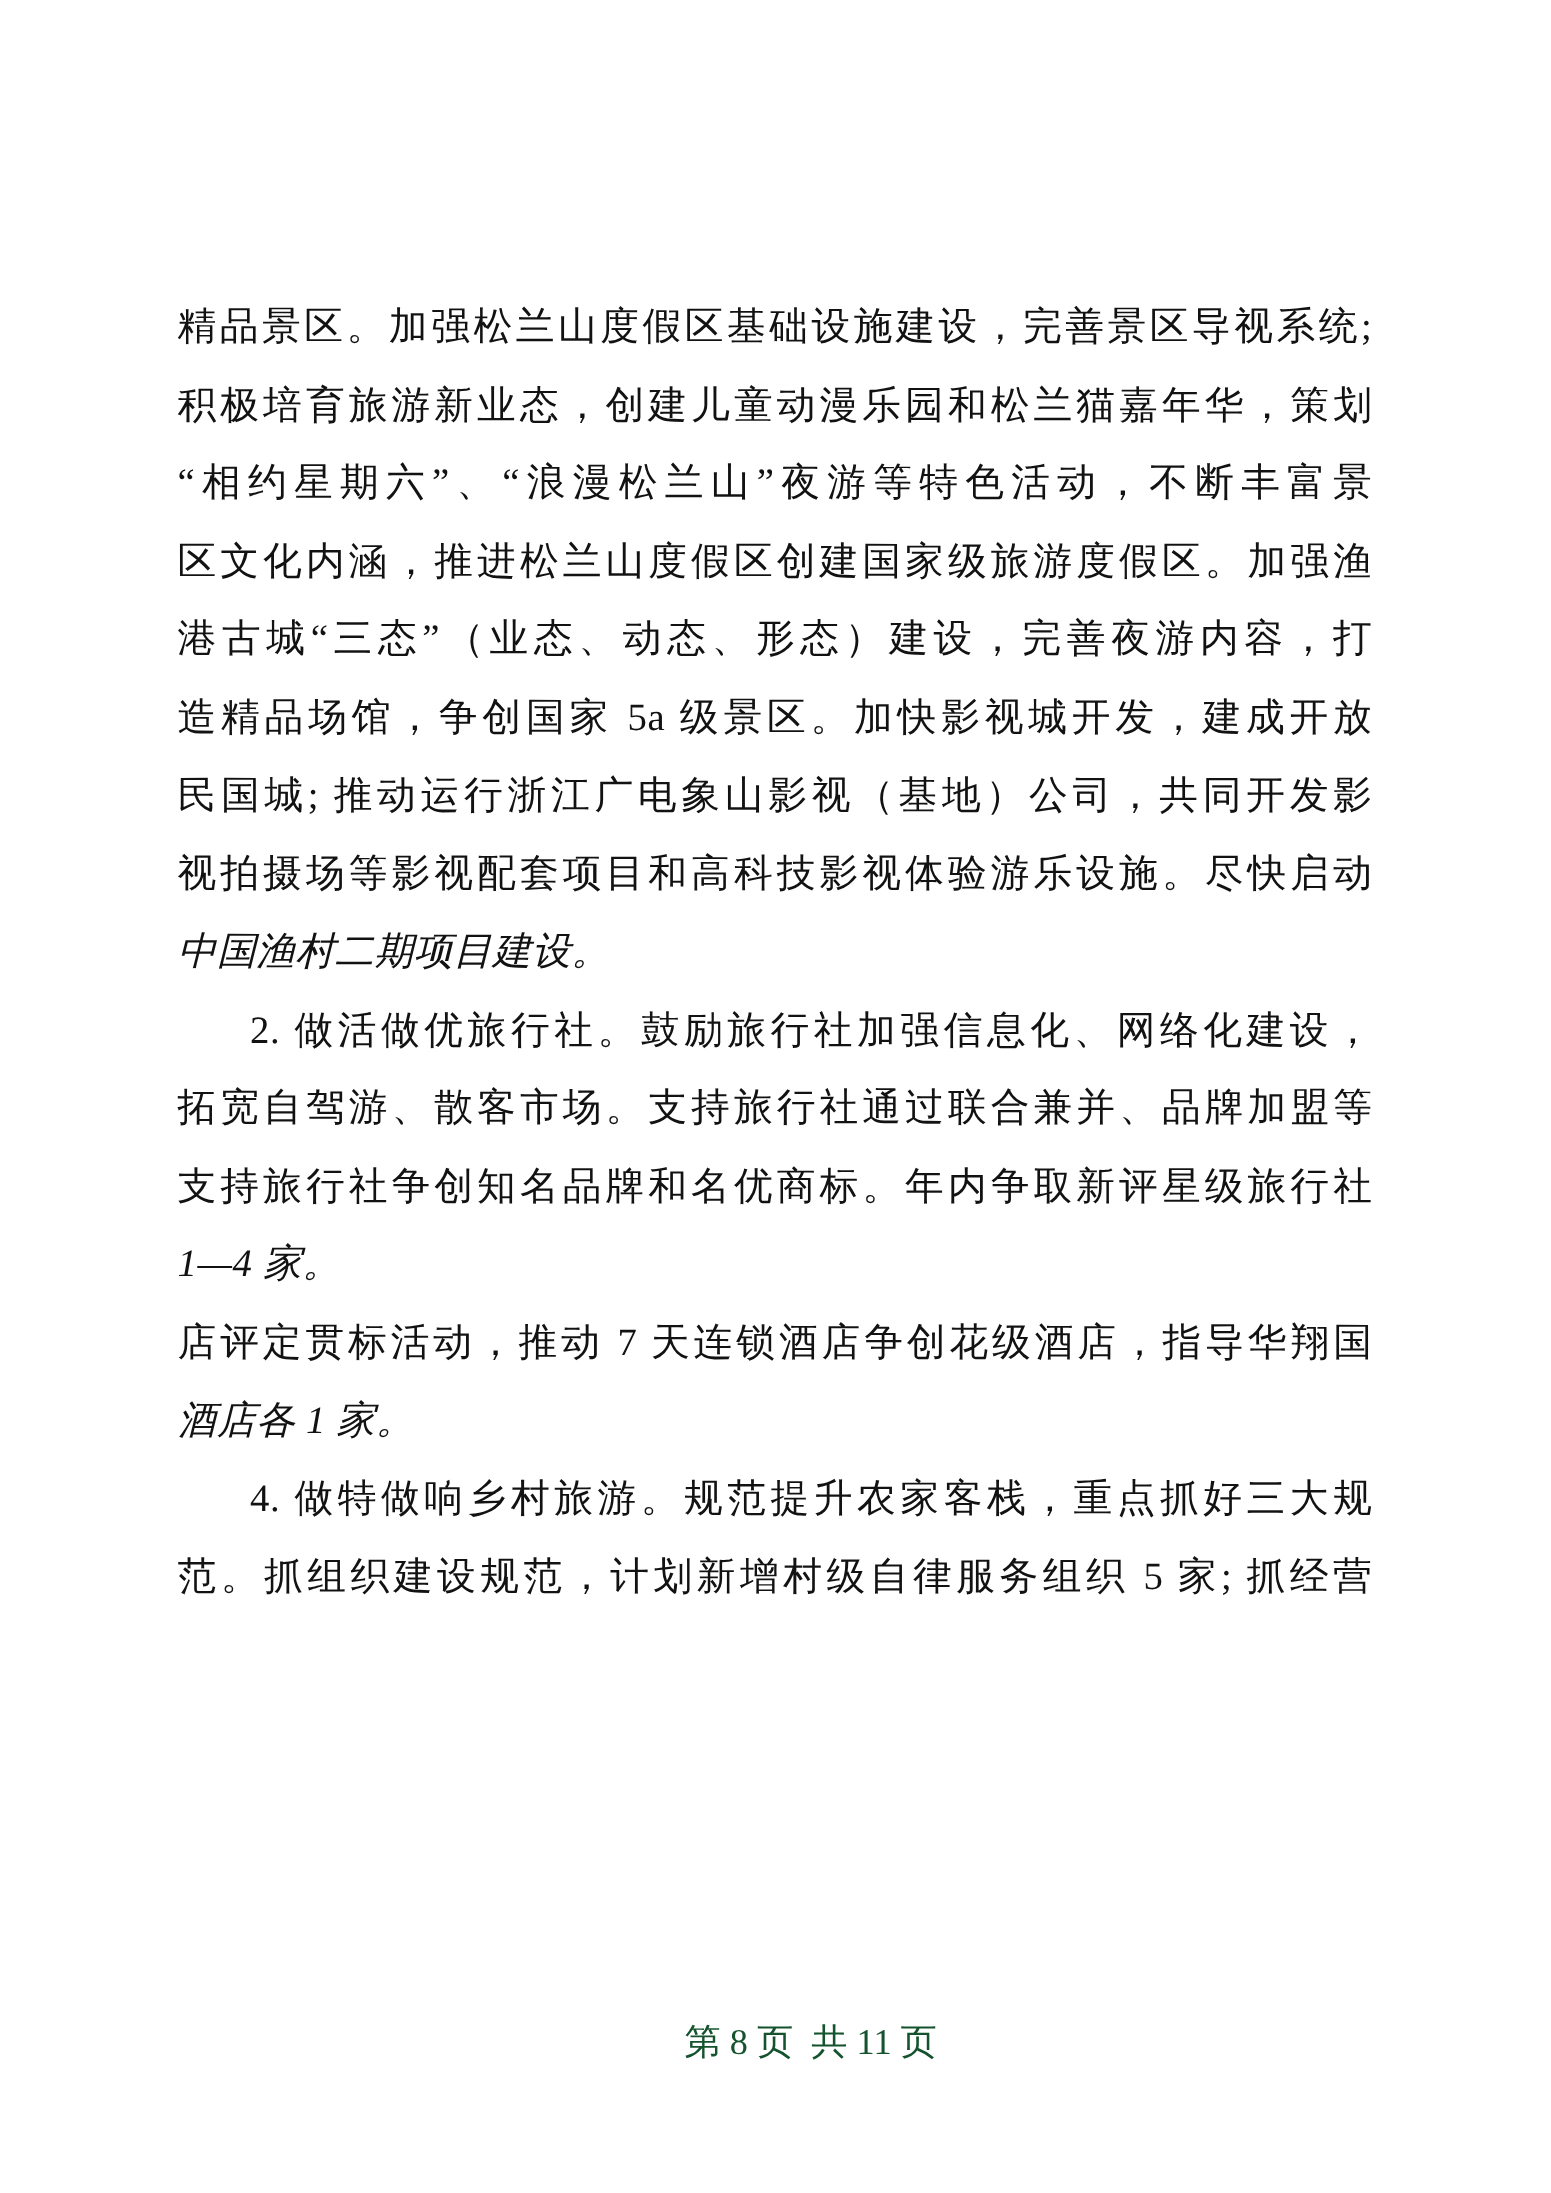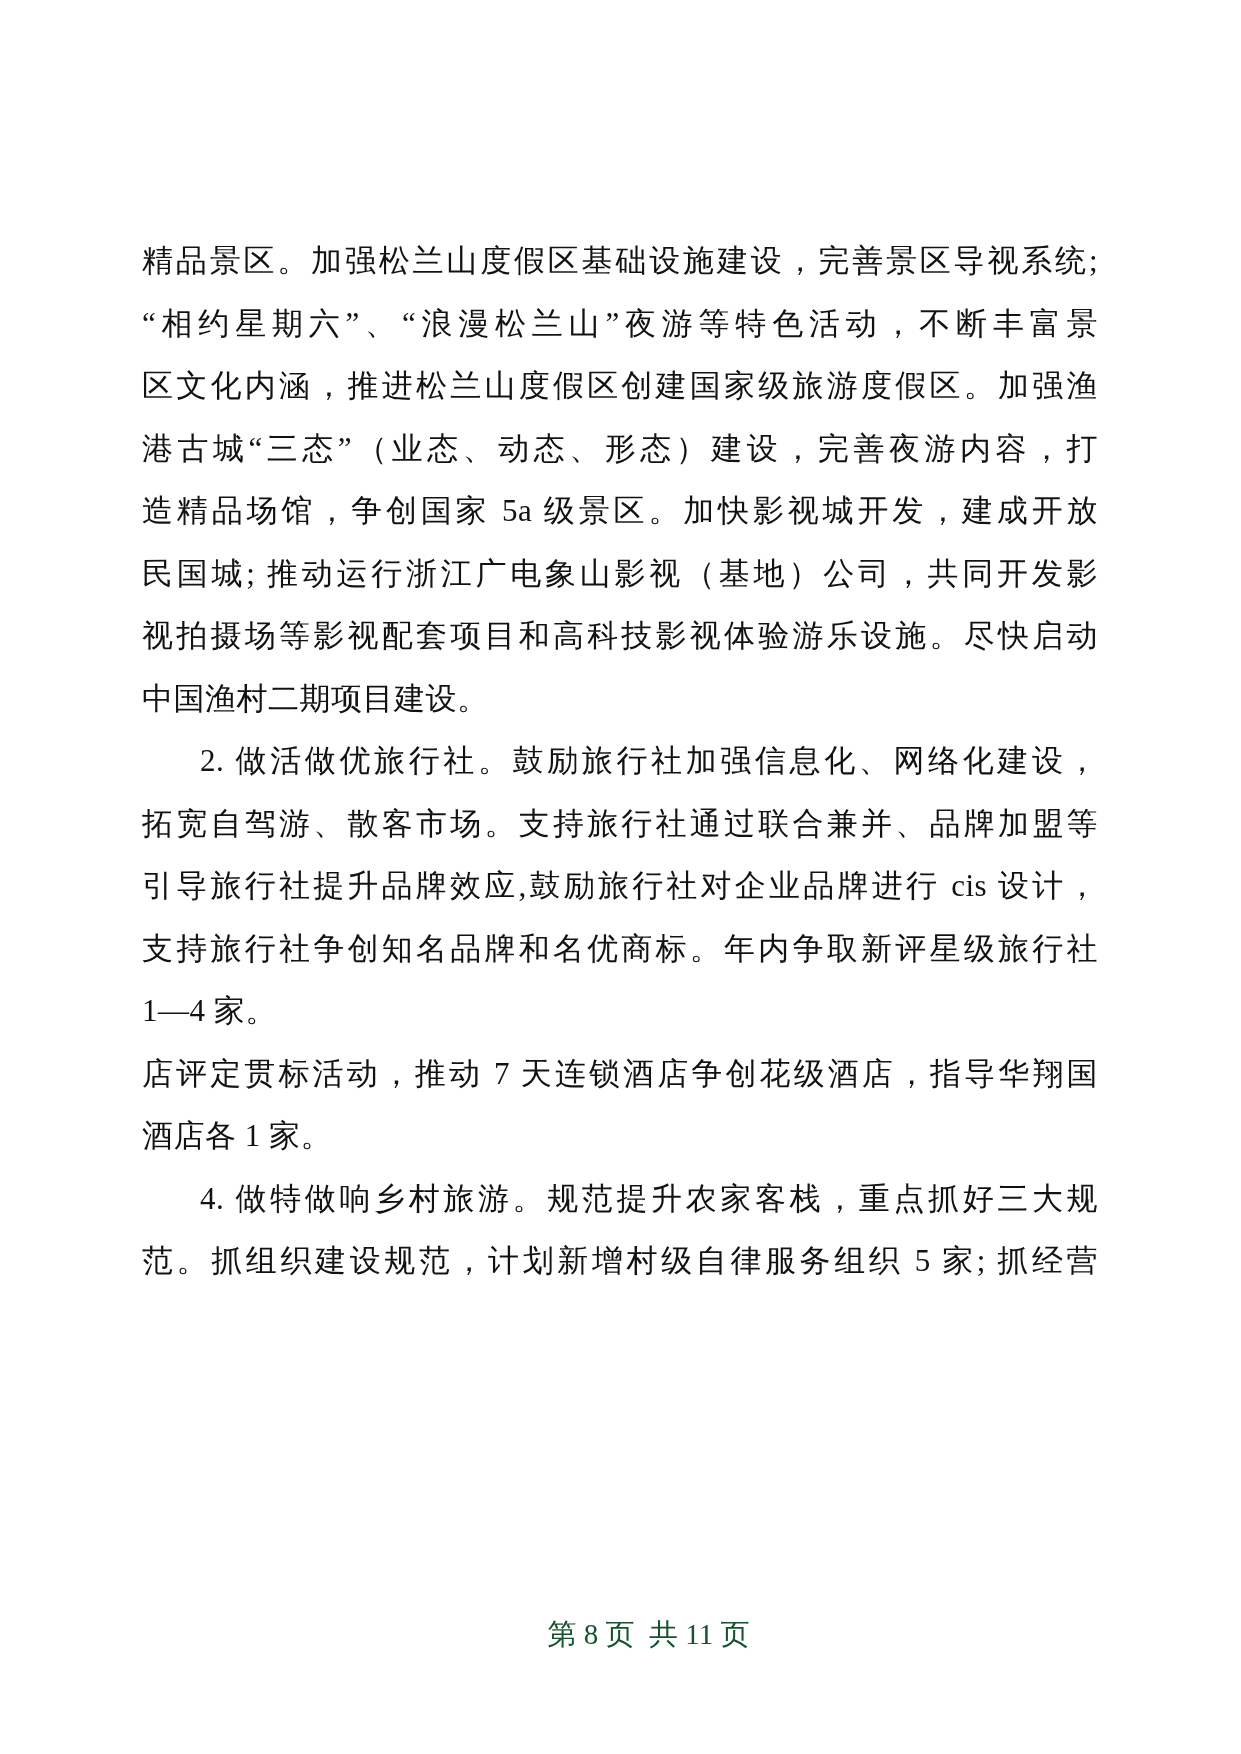--- a/index.html
+++ b/index.html
@@ -42,50 +42,51 @@
   .line.full {
     text-align-last: justify;
     white-space: normal;
   }
   .line.indent {
     text-indent: 58px;
   }
   .line.short {
     text-align: left;
     text-align-last: left;
+    font-style: italic;
   }
   .footer {
     position: absolute;
     left: 0;
     top: 1611px;
     width: 1241px;
     text-align: center;
     text-indent: 56px;
     font-size: 29px;
     line-height: 46px;
     white-space: pre;
     color: #14532d;
   }
 </style>
 </head>
 <body>
 
 <div class="page">
   <div class="body-text">
     <div class="line full">精品景区。加强松兰山度假区基础设施建设，完善景区导视系统;</div>
+    <div class="line full">积极培育旅游新业态，创建儿童动漫乐园和松兰猫嘉年华，策划</div>
     <div class="line full">“相约星期六”、“浪漫松兰山”夜游等特色活动，不断丰富景</div>
     <div class="line full">区文化内涵，推进松兰山度假区创建国家级旅游度假区。加强渔</div>
     <div class="line full">港古城“三态”（业态、动态、形态）建设，完善夜游内容，打</div>
     <div class="line full">造精品场馆，争创国家 5a 级景区。加快影视城开发，建成开放</div>
     <div class="line full">民国城; 推动运行浙江广电象山影视（基地）公司，共同开发影</div>
     <div class="line full">视拍摄场等影视配套项目和高科技影视体验游乐设施。尽快启动</div>
     <div class="line short">中国渔村二期项目建设。</div>
     <div class="line full indent">2. 做活做优旅行社。鼓励旅行社加强信息化、网络化建设，</div>
     <div class="line full">拓宽自驾游、散客市场。支持旅行社通过联合兼并、品牌加盟等</div>
-    <div class="line full">引导旅行社提升品牌效应,鼓励旅行社对企业品牌进行 cis 设计，</div>
     <div class="line full">支持旅行社争创知名品牌和名优商标。年内争取新评星级旅行社</div>
     <div class="line short">1—4 家。</div>
     <div class="line full">店评定贯标活动，推动 7 天连锁酒店争创花级酒店，指导华翔国</div>
     <div class="line short">酒店各 1 家。</div>
     <div class="line full indent">4. 做特做响乡村旅游。规范提升农家客栈，重点抓好三大规</div>
     <div class="line full">范。抓组织建设规范，计划新增村级自律服务组织 5 家; 抓经营</div>
   </div>
   <div class="footer">第 8 页  共 11 页</div>
 </div>
 

